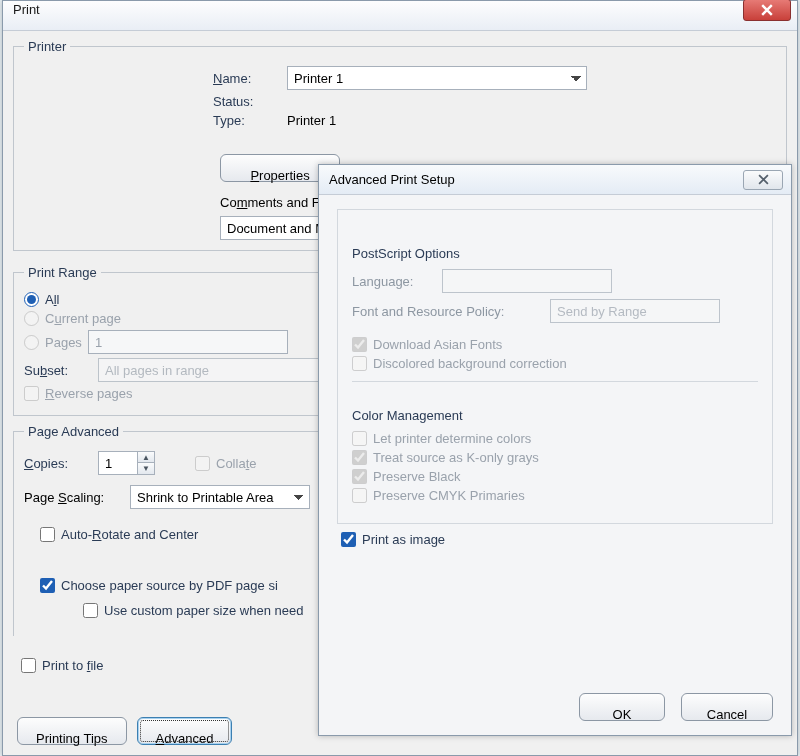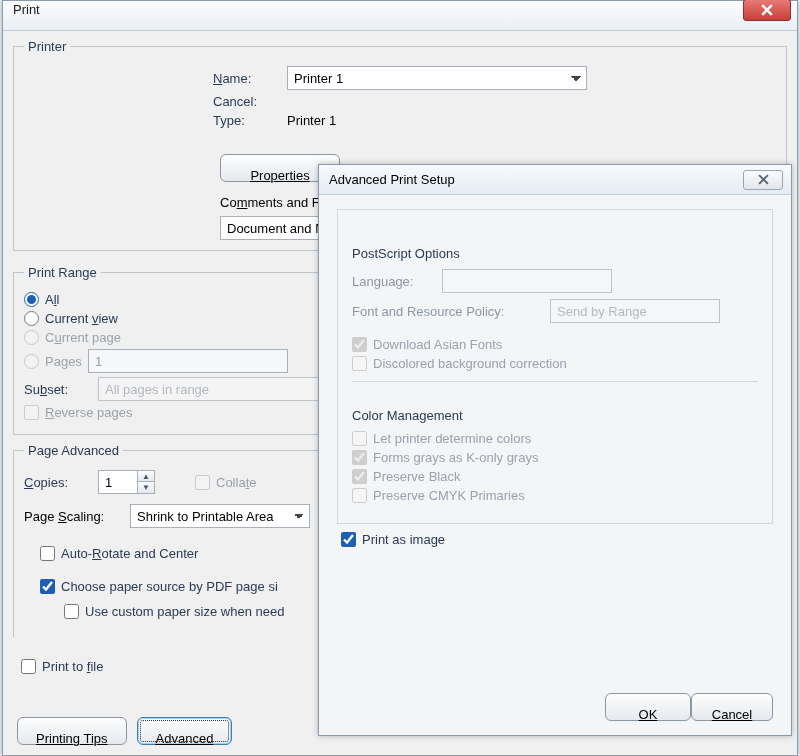--- a/index.html
+++ b/index.html
@@ -10,21 +10,21 @@
   .titlebar .title { color: #1a1a1a; }
   .close-btn { width: 48px; height: 22px; margin-right: 6px; border: 1px solid #8a3030; border-radius: 3px; background: linear-gradient(#e67a75,#c8403a); color: #fff; display:flex; align-items:center; justify-content:center; font-weight:bold; cursor:pointer; }
   .close-btn svg { width:12px; height:12px; }
   fieldset { border: 1px solid #c0c6cd; margin: 8px 10px 6px 10px; padding: 8px 10px 10px 10px; }
   legend { color: #2a3b55; padding: 0 4px; }
   .row { display: flex; align-items: center; gap: 10px; margin: 4px 0; }
   label.lbl { width: 64px; color: #2a3b55; }
   select, input[type="text"] { border: 1px solid #a7b0bb; background: #fff; height: 24px; padding: 0 6px; }
   select { appearance: none; -webkit-appearance:none; background-image: linear-gradient(45deg, transparent 50%, #444 50%), linear-gradient(135deg, #444 50%, transparent 50%); background-position: right 10px center, right 5px center; background-size: 5px 5px, 5px 5px; background-repeat: no-repeat; padding-right: 22px; }
   select:disabled, input:disabled { color:#9aa2ac; background:#f6f7f8; }
-  .btn { height: 26px; padding: 13px 18px; border: 1px solid #8c97a4; background: linear-gradient(#fdfdfd,#e6e9ee); border-radius: 6px; cursor:pointer;text-decoration:underline; }
+  .btn { height: 26px; padding: 13px 18px; border: 1px solid #8c97a4; background: linear-gradient(#fdfdfd,#e6e9ee); border-radius: 6px; cursor:pointer; }
   .btn.focused { outline: 1px dotted #333; outline-offset: -4px; border-color:#3c7fb1; box-shadow:0 0 0 1px #a7d1ef inset; }
   .printer-top { display:flex; justify-content:space-between; align-items:center; gap:20px;flex-direction:column; }
   .printer-left { flex:1; }
   .printer-right { width: 360px; display:flex; flex-direction:column; gap:6px; margin-top:2px;}
   .radio-row, .check-row { display:flex; align-items:center; gap:6px; margin: 4px 0; color:#2a3b55; }
   input[type="radio"], input[type="checkbox"] { width:15px; height:15px; margin:0; }
   .muted { color:#9aa2ac; }
   .spin-wrap { display:flex; align-items:center; }
   .spin-wrap input { width:40px; text-align:left; }
   .spin-btns { display:flex; flex-direction:column; border:1px solid #a7b0bb; border-left:none; }
@@ -32,21 +32,21 @@
   .spin-btns div:first-child { border-bottom:1px solid #a7b0bb; }
   .bottom-buttons { position:absolute; left:14px; bottom:10px; display:flex; gap:10px;align-items:flex-end; }
   .advanced-window { left: 318px; top: 164px; width: 474px; height: 572px; background:#f4f5f7; }
   .adv-title { display:flex; align-items:center; justify-content:space-between; height:30px; padding:0 8px 0 10px; background:linear-gradient(#f8fafc,#e4ecf5); border-bottom:1px solid #c5ccd6; }
   .adv-close { width:40px; height:20px; border:1px solid #9aa6b3; border-radius:3px; background:linear-gradient(#fafbfc,#e1e6ec); display:flex;align-items:center;justify-content:center; cursor:pointer; }
   .adv-close svg { width:11px; height:11px; }
   .section-head { color:#2a3b55; margin: 26px 0 8px 0; }
   .adv-body { padding: 6px 18px 12px 18px; }
   .adv-row { display:flex; align-items:center; gap:10px; margin:6px 0; }
   .adv-row .albl { width: 170px; color:#8d97a2; }
-  .adv-buttons { display:flex; justify-content:flex-end; padding: 0 18px 14px 0; position:absolute; bottom:0; right:0;align-items:center; }
+  .adv-buttons { display:flex; gap:16px; justify-content:flex-end; padding: 0 18px 14px 0; position:absolute; bottom:0; right:0;align-items:center; }
   .und { text-decoration: underline; text-decoration-color: currentColor; }
   hr.divider { border:none; border-top:1px solid #d3d8de; margin:10px 0; }
   .blue-check { accent-color:#1e5fb4; }
 </style>
 </head>
 <body>
 
 <div class="window print-window">
   <div class="titlebar">
     <span class="title">Print</span>
@@ -61,21 +61,21 @@
     <legend>Printer</legend>
     <div class="printer-top">
       <div class="printer-left">
         <div class="row">
           <label class="lbl"><span class="und">N</span><span>ame:</span></label>
           <select style="width:300px">
             <option>Printer 1</option>
           </select>
         </div>
         <div class="row">
-          <label class="lbl">Cancel:</label>
+          <label class="lbl">Status:</label>
           <span></span>
         </div>
         <div class="row">
           <label class="lbl">Type:</label>
           <span>Printer 1</span>
         </div>
       </div>
       <div class="printer-right">
         <div><button class="btn" style="width:120px"><span class="und">P</span>roperties</button></div>
         <div style="margin-top:6px">Co<span class="und">m</span>ments and Forms:</div>
@@ -86,24 +86,20 @@
     </div>
   </fieldset>
 
   <div style="display:flex; gap:0;">
     <div style="width:312px;">
       <fieldset>
         <legend>Print Range</legend>
         <div class="radio-row">
           <input type="radio" name="pr" checked="" class="blue-check" style="">
           <span>A<span class="und">l</span>l</span>
-        </div>
-        <div class="radio-row">
-          <input type="radio" name="pr" style="">
-          <span>Current <span class="und">v</span>iew</span>
         </div>
         <div class="radio-row muted">
           <input type="radio" name="pr" disabled="" style="">
           <span>C<span class="und">u</span>rrent page</span>
         </div>
         <div class="radio-row muted">
           <input type="radio" name="pr" disabled="" style="">
           <span>Pa<span class="und">g</span>es</span>
           <input type="text" disabled="" style="width: 200px;" value="1">
         </div>
@@ -138,25 +134,25 @@
         <div class="row" style="margin-top:10px">
           <span style="width:96px">Page <span class="und">S</span>caling:</span>
           <select style="width:180px">
             <option>Shrink to Printable Area</option>
           </select>
         </div>
         <div class="check-row" style="margin-top:18px; margin-left:16px">
           <input type="checkbox" style="">
           <span>Auto-<span class="und">R</span>otate and Center</span>
         </div>
-        <div class="check-row" style="margin-top:18px; margin-left:16px">
+        <div class="check-row" style="margin-top:36px; margin-left:16px">
           <input type="checkbox" checked="" class="blue-check" style="">
           <span>Choose paper source by PDF page si</span>
         </div>
-        <div class="check-row" style="margin-top:10px; margin-left:40px">
+        <div class="check-row" style="margin-top:10px; margin-left:59px">
           <input type="checkbox" style="">
           <span>Use custom paper size when need</span>
         </div>
       </fieldset>
 
       <div class="check-row" style="margin:22px 0 0 18px">
         <input type="checkbox" style="">
         <span>Print to <span class="und">f</span>ile</span>
       </div>
     </div>
@@ -201,34 +197,34 @@
         <span>Discolored background correction</span>
       </div>
       <hr class="divider">
       <div class="section-head">Color Management</div>
       <div class="check-row muted">
         <input type="checkbox" disabled="" style="">
         <span>Let printer determine colors</span>
       </div>
       <div class="check-row muted">
         <input type="checkbox" checked="" disabled="" style="">
-        <span>Forms grays as K-only grays</span>
+        <span>Treat source as K-only grays</span>
       </div>
       <div class="check-row muted">
         <input type="checkbox" checked="" disabled="" style="">
         <span>Preserve Black</span>
       </div>
       <div class="check-row muted">
         <input type="checkbox" disabled="" style="">
         <span>Preserve CMYK Primaries</span>
       </div>
     </fieldset>
 
     <div class="check-row" style="margin:6px 0 0 4px">
       <input type="checkbox" checked="" class="blue-check" style="">
       <span style="color:#2a3b55;font-weight:500">Print as image</span>
     </div>
   </div>
   <div class="adv-buttons">
     <button class="btn" style="width:86px">OK</button>
-    <button class="btn" style="width:82px">Cancel</button>
+    <button class="btn" style="width:92px">Cancel</button>
   </div>
 </div>
 
 </body></html>

